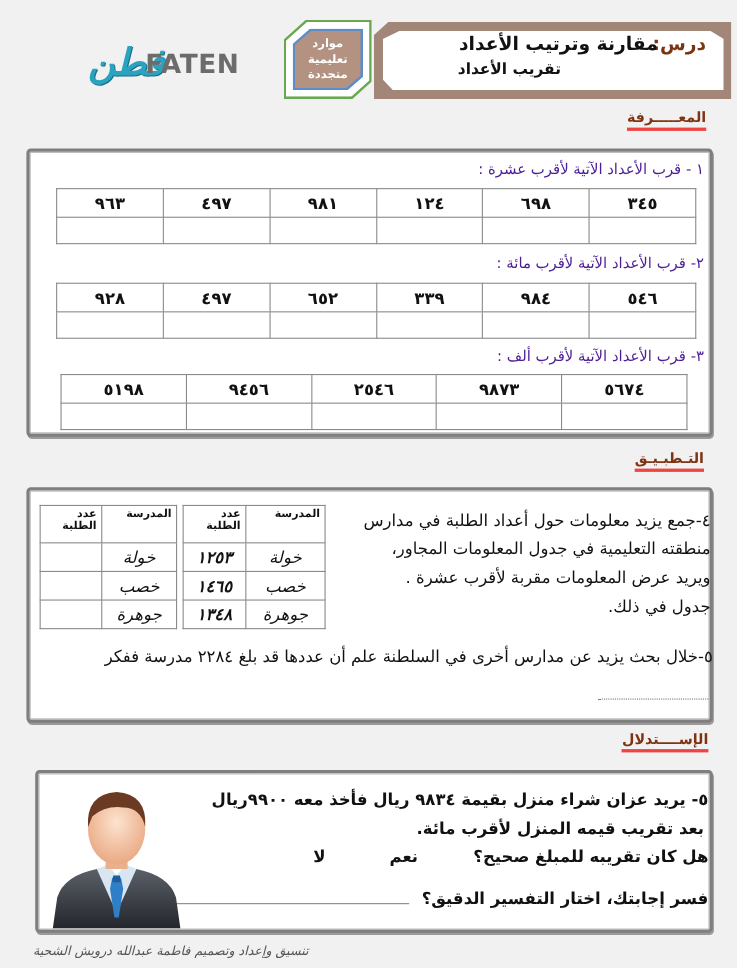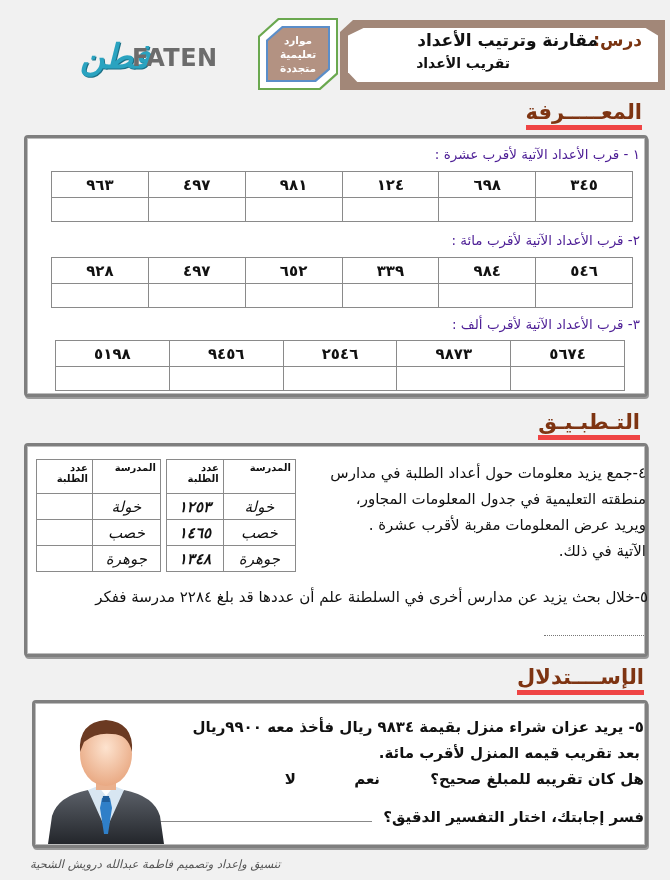--- a/index.html
+++ b/index.html
@@ -19,21 +19,21 @@
   .badge .oct-fill { position: absolute; inset: 10px; background: #b39282; clip-path: polygon(25% 0, 100% 0, 100% 78%, 78% 100%, 0 100%, 0 25%); display: flex; flex-direction: column; align-items: center; justify-content: center; }
   .badge .oct-fill span { color: #fff; font-weight: bold; font-size: 10.5px; line-height: 14px; }
 
   .title-frame { position: absolute; left: 340px; top: 20px; width: 325px; height: 70px; background: #a28778; clip-path: polygon(4% 0, 100% 0, 100% 100%, 0 100%, 0 17%); }
   .title-inner { position: absolute; left: 348px; top: 28px; width: 310px; height: 54px; background: #fff; clip-path: polygon(5% 0, 96% 0, 100% 14%, 100% 100%, 3% 100%, 0 82%, 0 14%); }
   .lesson-label { position: absolute; right: 28px; top: 30px; font-size: 17px; font-weight: bold; color: #7a3411; }
   .lesson-title { position: absolute; right: 72px; top: 30px; font-size: 17px; font-weight: bold; color: #111; }
   .lesson-sub { position: absolute; right: 160px; top: 55px; font-size: 14px; font-weight: bold; color: #111; }
 
   
-  .sec-head { position: absolute; font-size: 21px; font-weight: bold; color: #7e3412; border-bottom: 5px solid #ef4444; padding-bottom: 1px; letter-spacing: 1px; }
+  .sec-head { position: absolute; font-size: 13px; font-weight: bold; color: #7e3412; border-bottom: 3px solid #ef4444; padding-bottom: 1px; letter-spacing: 1px; }
 
   
   .sketch { position: absolute; background: #fff; border: 3px solid #7f7f7f; border-radius: 4px; box-shadow: 0 0 0 1px #bdbdbd inset, 1px 2px 0 #9a9a9a; }
 
   .q-label { position: absolute; font-size: 13.5px; color: #4c1d95; white-space: nowrap; margin-left: 28px; }
 
   table.num-table { position: absolute; border-collapse: collapse; direction: rtl; background: #fff; }
   table.num-table td { border: 1px solid #8a8a8a; text-align: center; font-weight: bold; font-size: 15px; height: 26px; letter-spacing: 1px; }
   table.num-table tr.answer td { height: 24px; }
 
@@ -150,21 +150,21 @@
   </table>
 
 <div class="sec-head" style="right:30px; top:410px;">التـطبـيـق</div>
 
 <div class="sketch" style="left:24px; top:443px; width:624px; height:214px;"></div>
 
 <div class="app-text">
   <div>٤-جمع  يزيد معلومات حول أعداد الطلبة في مدارس</div>
   <div>منطقته التعليمية في جدول المعلومات المجاور،</div>
   <div>ويريد عرض المعلومات مقربة لأقرب عشرة .</div>
-  <div>الآتية في ذلك.</div>
+  <div>جدول في ذلك.</div>
 </div>
 
 <table class="school" style="left:166px; top:459px; width:130px;">
   <tbody>
       <tr>
     <td class="hd" style="width:56%;">المدرسة</td>
     <td class="hd">
       <div>عدد</div>
       <div>الطلبة</div>
     </td>

